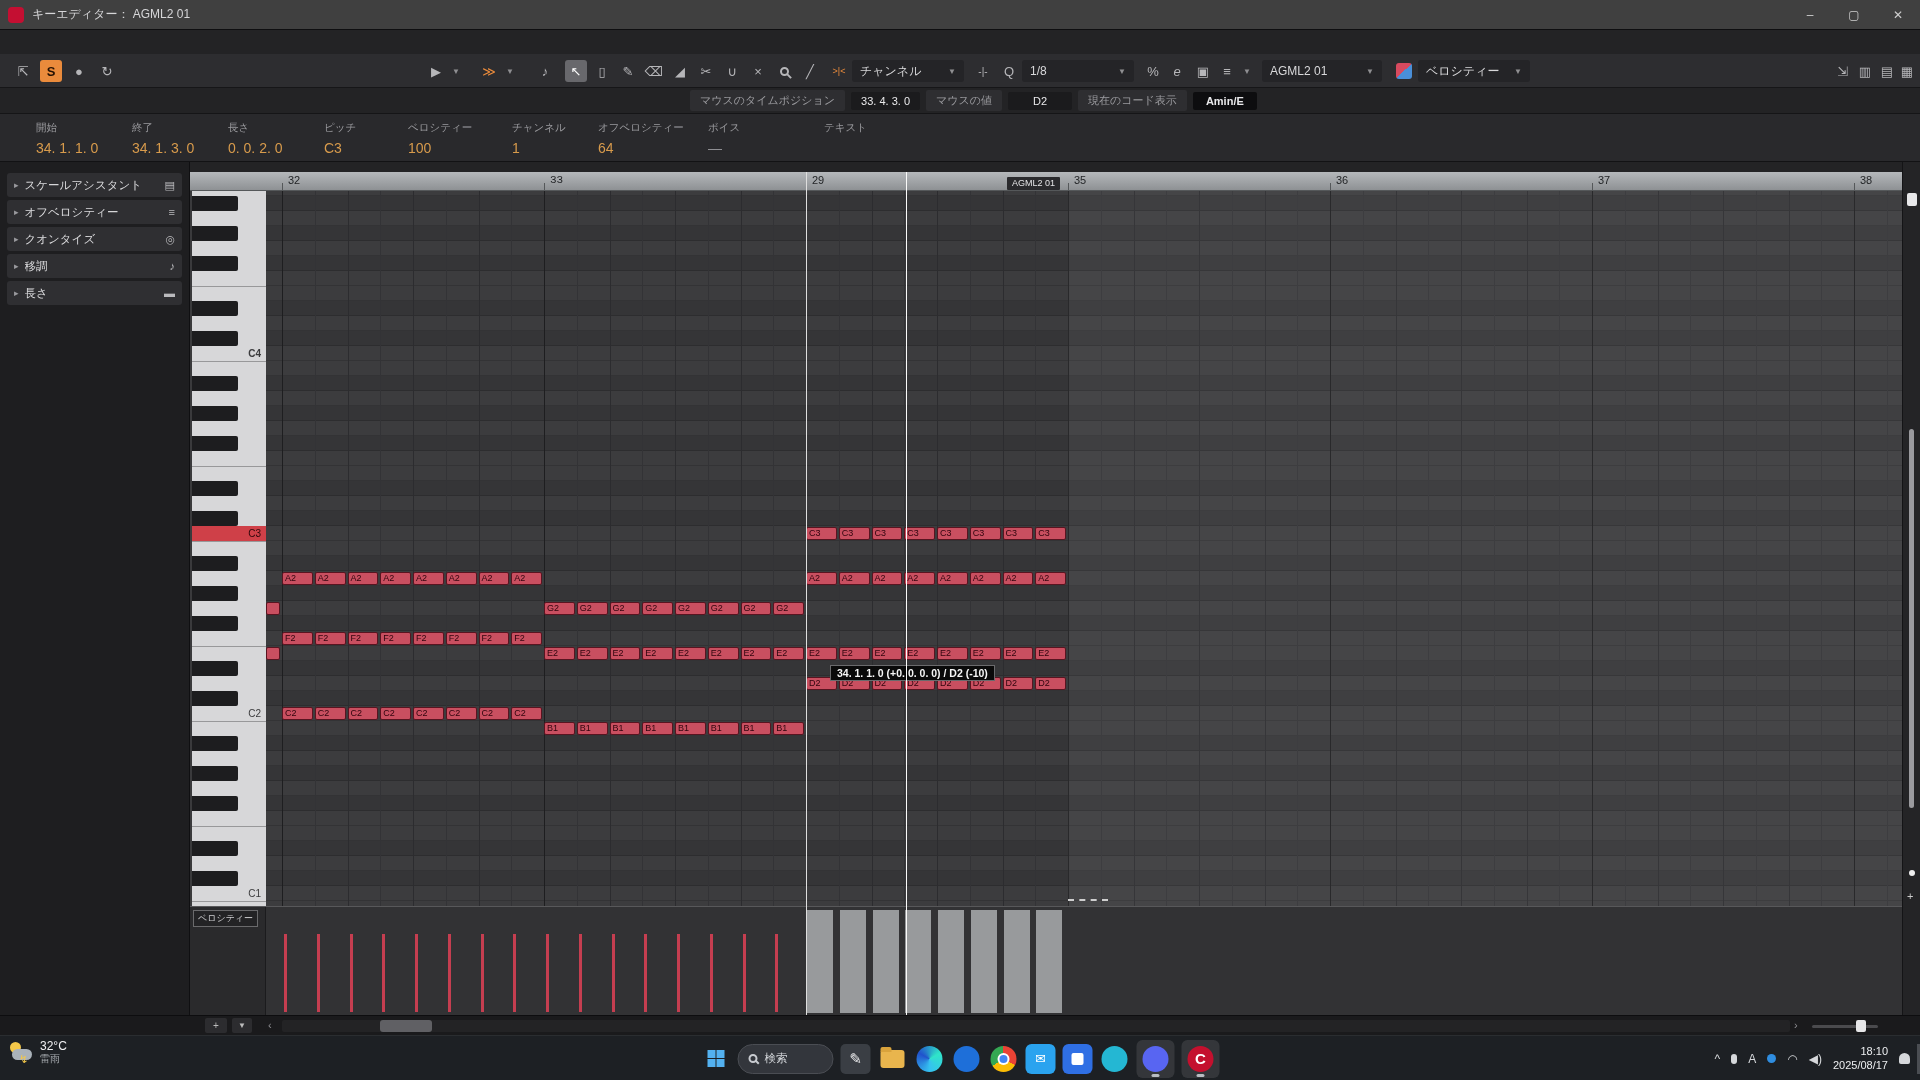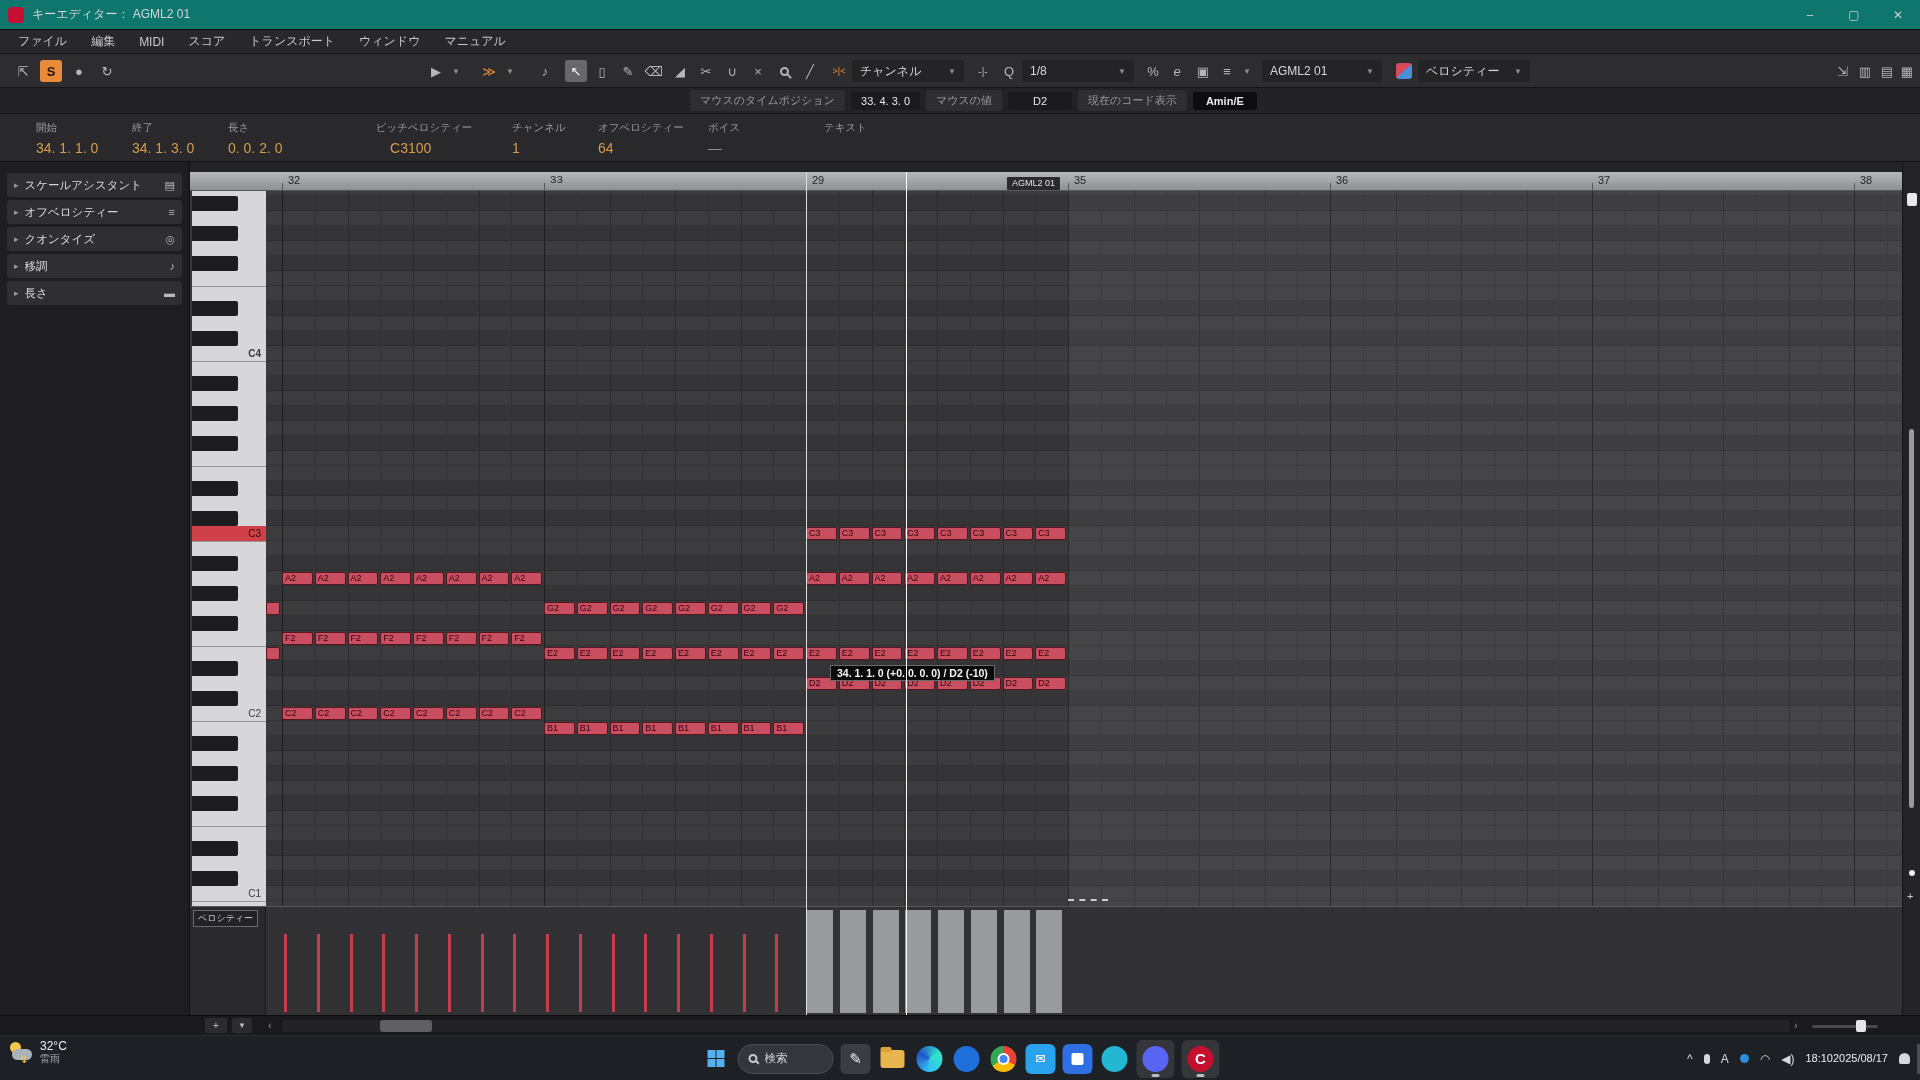--- a/index.html
+++ b/index.html
@@ -1,21 +1,21 @@
 <!DOCTYPE html>
 <html><head>
 <meta charset="utf-8">
 <style>
 *{box-sizing:border-box;margin:0;padding:0}
 html,body{width:1920px;height:1080px}
 body{background:#101012;font-family:"Liberation Sans","DejaVu Sans",sans-serif;overflow:hidden;color:#ddd}
 #app{position:relative;width:1920px;height:1080px;background:#232325}
 
 
-.titlebar{position:absolute;left:0;top:0;width:1920px;height:30px;background:#0f766e;display:flex;align-items:center;border-bottom:1px solid #0e0e10}
+.titlebar{position:absolute;left:0;top:0;width:1920px;height:30px;background:#404040;display:flex;align-items:center;border-bottom:1px solid #0e0e10}
 .appicon{width:16px;height:16px;border-radius:4px;background:#c40f32;margin:0 8px 0 8px}
 .titletext{font-size:12px;color:#d6d6d8}
 .winbtns{margin-left:auto;display:flex;height:30px}
 .wbtn{width:44px;height:30px;display:flex;align-items:center;justify-content:center;font-size:12px;color:#cfcfcf}
 
 
 .menubar{position:absolute;left:0;top:30px;width:1920px;height:24px;background:#28282a;display:flex;align-items:center;padding-left:6px;border-bottom:1px solid #141416}
 .menu-item{padding:3px 12px;font-size:12px;color:#c9c9cb}
 
 
@@ -119,49 +119,40 @@
 .circ{border-radius:50%}
 .edge{width:26px;height:26px;background:conic-gradient(from 180deg,#35c1f1,#2052cc,#30e5c8,#35c1f1)}
 .chrome{width:26px;height:26px;background:conic-gradient(#ea4335 0 33%,#fbbc05 33% 66%,#34a853 66% 100%);display:flex;align-items:center;justify-content:center}
 .chrome .in{width:12px;height:12px;border-radius:50%;background:#fff;display:flex;align-items:center;justify-content:center}
 .chrome .in div{width:8px;height:8px;border-radius:50%;background:#4285f4}
 .tray{position:absolute;right:10px;top:0;height:45px;display:flex;align-items:center;gap:11px}
 .trayglyph{color:#d6d8db;font-size:12px}
 .bluedot{width:9px;height:9px;border-radius:50%;background:#2f8de0}
 .mic{width:6px;height:10px;background:#d6d8db;border-radius:3px}
 .bell{width:11px;height:11px;background:#d6d8db;border-radius:50% 50% 2px 2px}
-.clockblk{display:flex;flex-direction:row;align-items:flex-end;line-height:1.25}
+.clockblk{display:flex;flex-direction:column;align-items:flex-end;line-height:1.25}
 .tbtime{font-size:11px;color:#eceef0}
 .tbdate{font-size:11px;color:#eceef0}
 .desksliver{position:absolute;right:0;top:8px;width:3px;height:30px;background:#4a4d52}
 </style>
 </head>
 <body>
 
 <div id="app">
 
   <div class="titlebar">
     <div class="appicon"></div>
     <div class="titletext">キーエディター： AGML2 01</div>
     <div class="winbtns">
       <div class="wbtn">–</div>
       <div class="wbtn">▢</div>
       <div class="wbtn">✕</div>
     </div>
   </div>
 
-  <div class="menubar" id="menubar">
-      <div class="menu-item">ファイル</div>
-      <div class="menu-item">編集</div>
-      <div class="menu-item">MIDI</div>
-      <div class="menu-item">スコア</div>
-      <div class="menu-item">トランスポート</div>
-      <div class="menu-item">ウィンドウ</div>
-      <div class="menu-item">マニュアル</div>
-    </div>
 
   <div class="toolbar">
     <div class="tbtn" style="left:12px">⇱</div>
     <div class="tbtn solo" style="left:40px">S</div>
     <div class="tbtn" style="left:68px">●</div>
     <div class="tbtn" style="left:96px">↻</div>
 
     <div class="tbtn" style="left:425px">▶</div>
     <div class="ddmini" style="left:449px">▼</div>
     <div class="tbtn orange" style="left:478px">≫</div>
@@ -227,21 +218,21 @@
         <div class="ifvalue">34. 1. 1. 0</div>
       </div>
       <div class="ifield" style="width: 96px;">
         <div class="iflabel">終了</div>
         <div class="ifvalue">34. 1. 3. 0</div>
       </div>
       <div class="ifield" style="width: 96px;">
         <div class="iflabel">長さ</div>
         <div class="ifvalue">0. 0. 2. 0</div>
       </div>
-      <div class="ifield" style="width: 84px; text-align: right;">
+      <div class="ifield" style="width: 84px;">
         <div class="iflabel">ピッチ</div>
         <div class="ifvalue">C3</div>
       </div>
       <div class="ifield" style="width: 104px;">
         <div class="iflabel">ベロシティー</div>
         <div class="ifvalue">100</div>
       </div>
       <div class="ifield" style="width: 86px;">
         <div class="iflabel">チャンネル</div>
         <div class="ifvalue">1</div>

